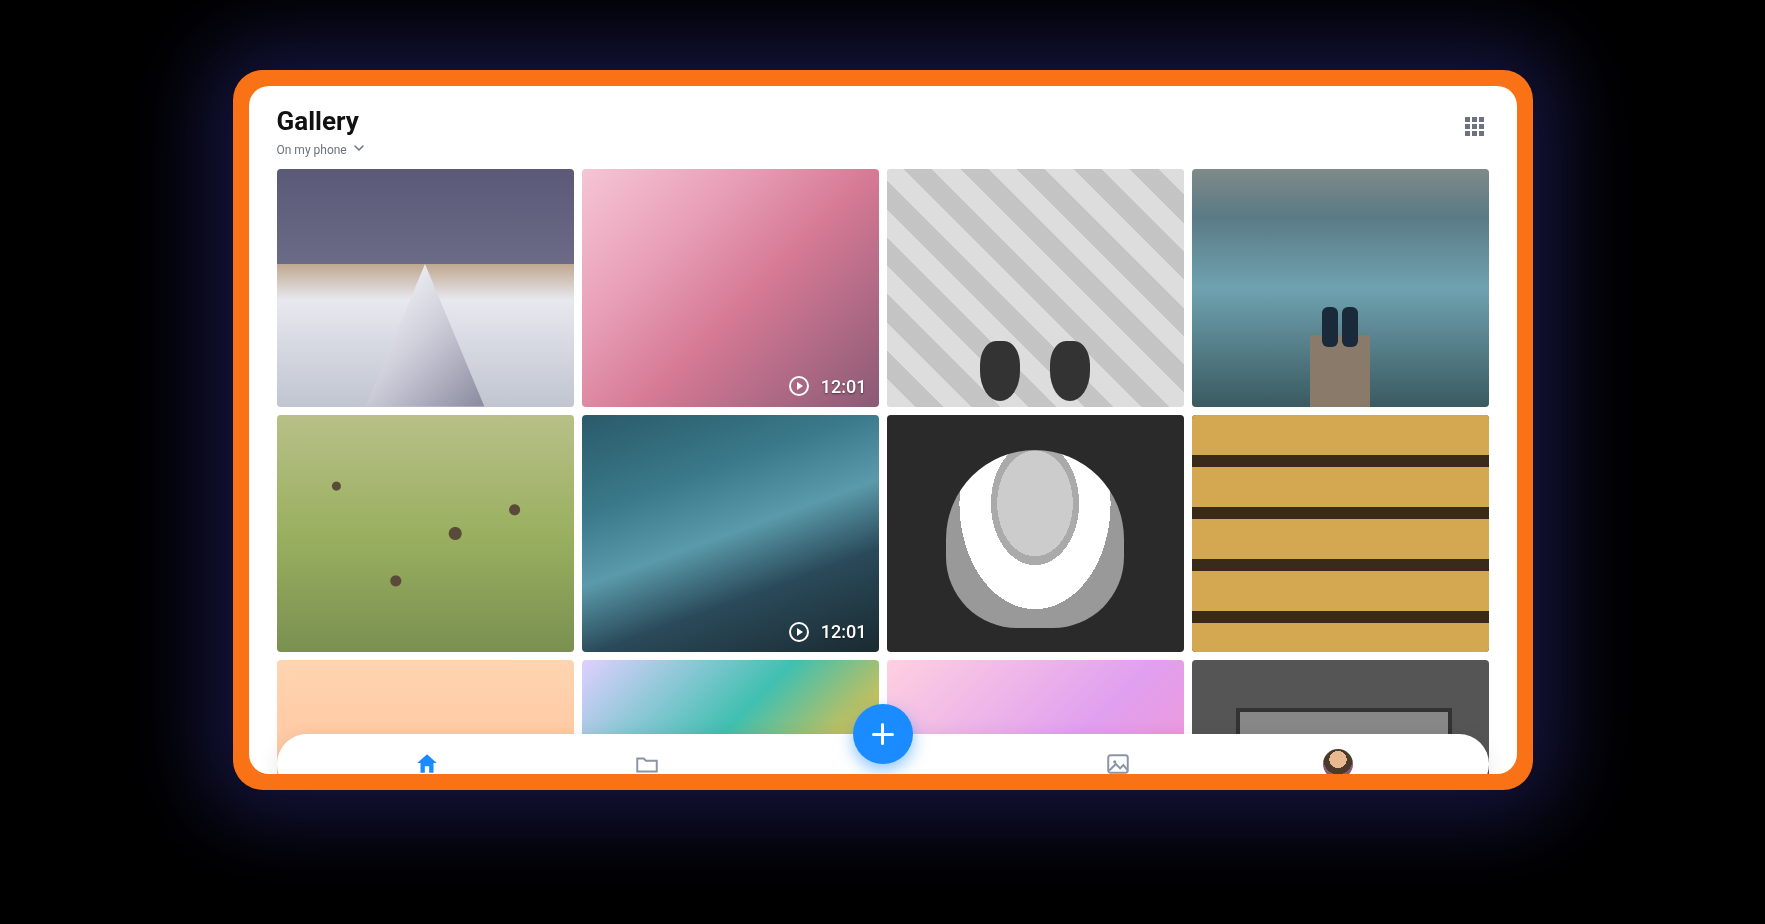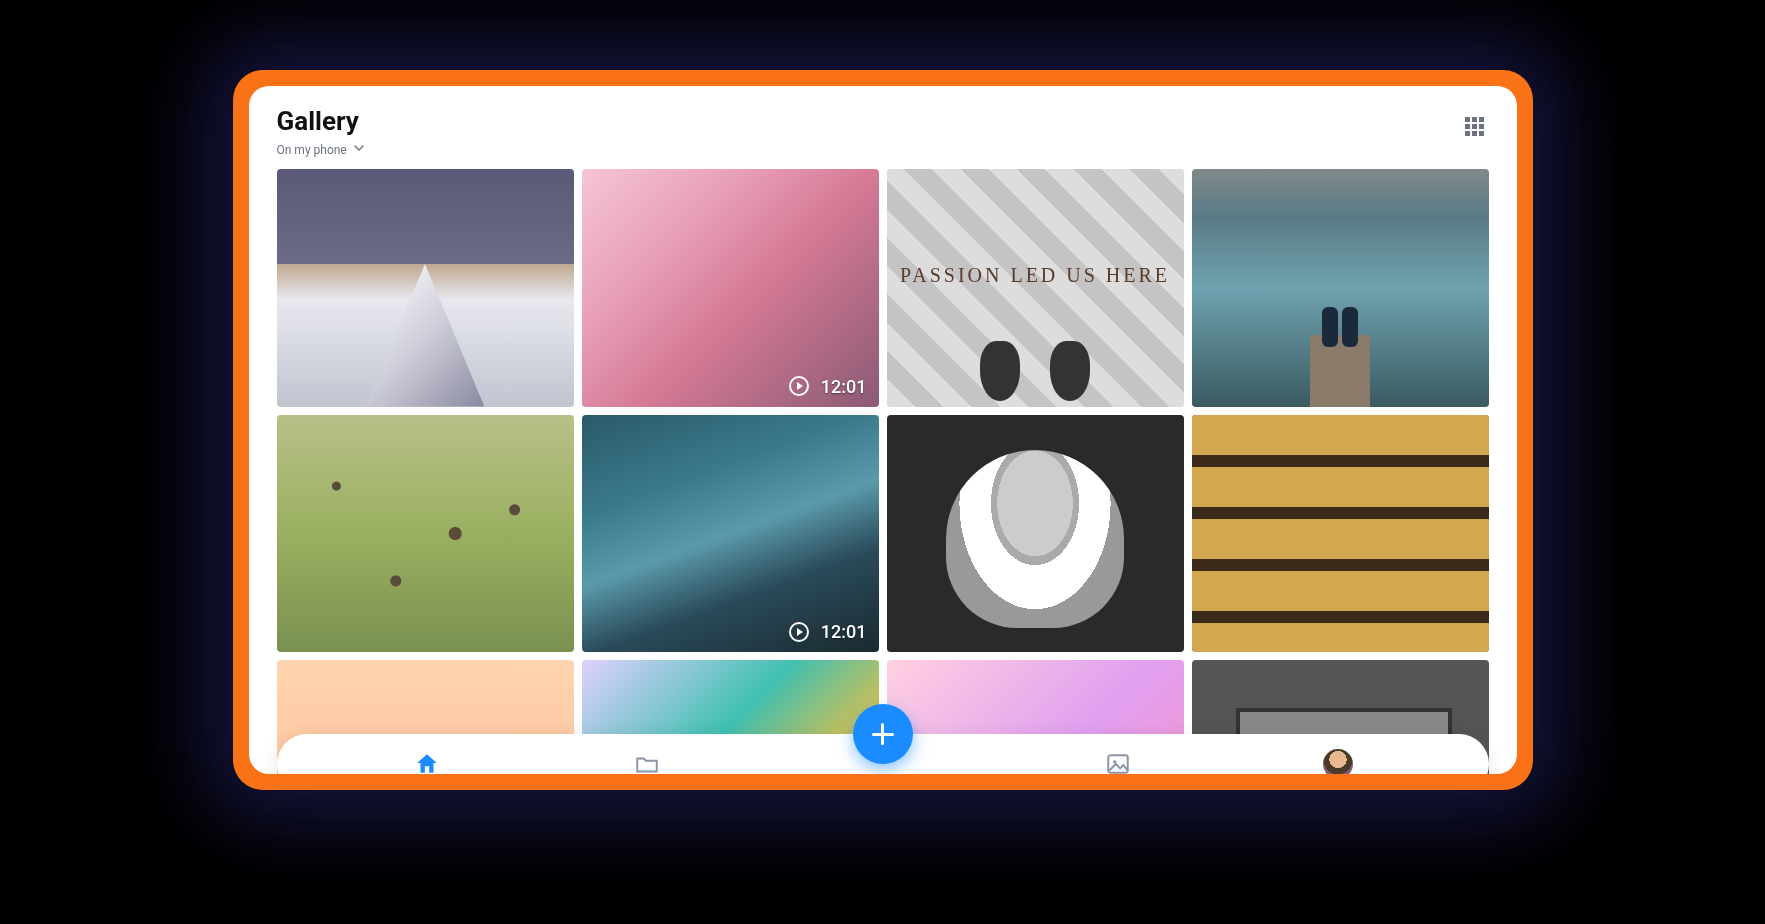--- a/index.html
+++ b/index.html
@@ -177,21 +177,20 @@
         <div class="video-badge">
           <span class="play-circle">
               <span class="play-triangle"></span>
             </span>
           <span>12:01</span>
         </div>
       </div>
 
       <div class="thumb t2">
         <div class="img"></div>
-        <div class="caption">PASSION LED US HERE</div>
         <div class="shoes">
             <div class="shoe"></div>
             <div class="shoe"></div>
           </div>
       </div>
 
       <div class="thumb t3">
         <div class="img"></div>
         <div class="ppl">
             <div class="p"></div>

